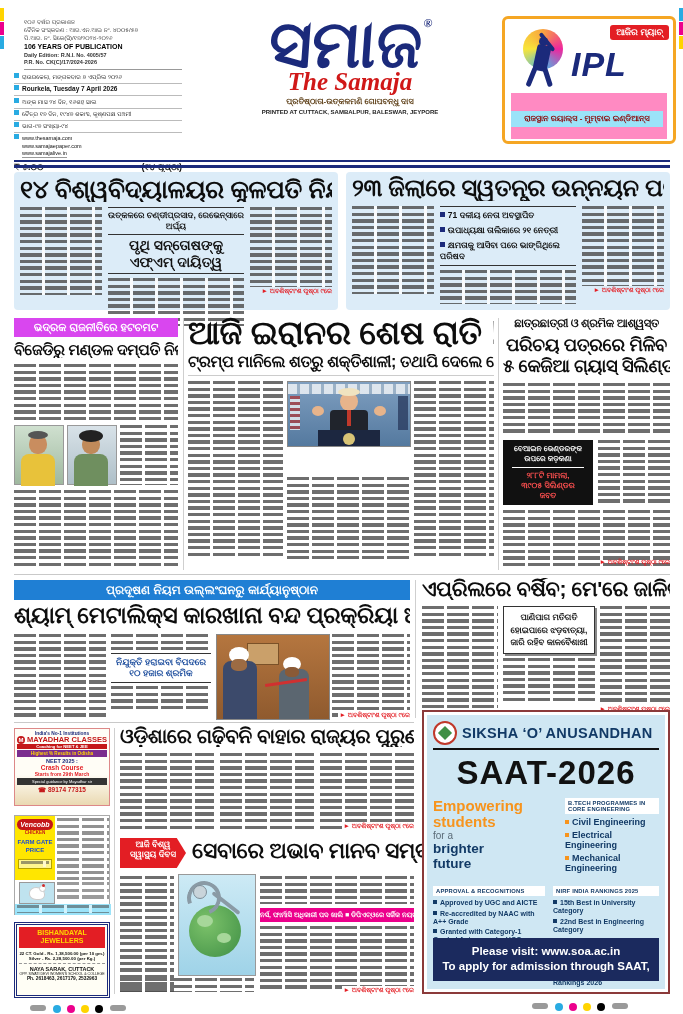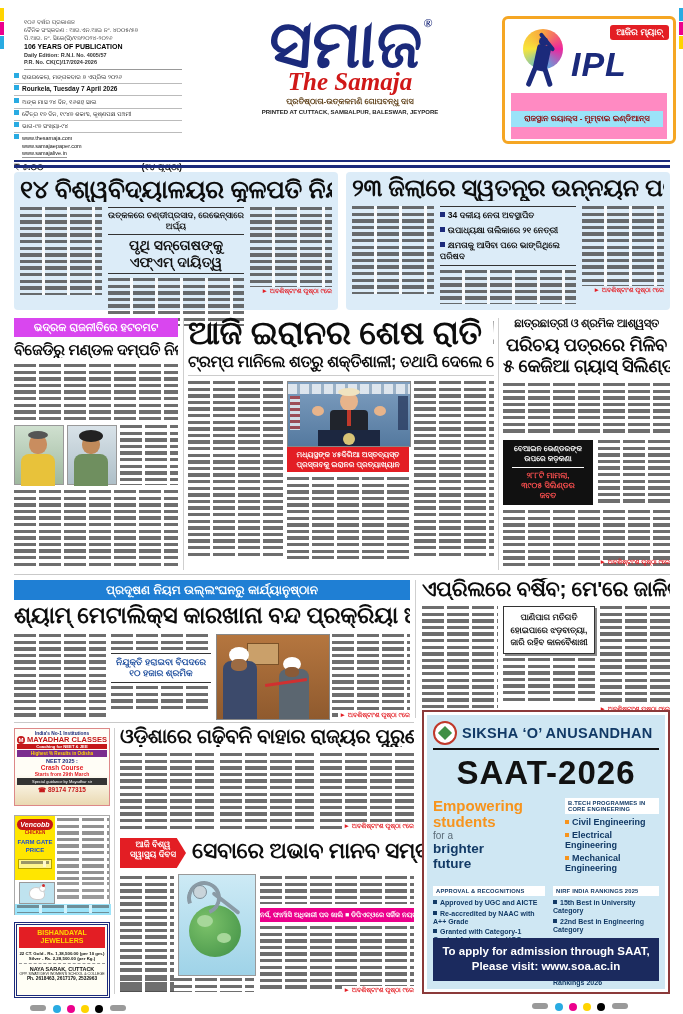--- a/index.html
+++ b/index.html
@@ -109,21 +109,21 @@
         <div class="continued abs" style="right:0;bottom:0;">► ଅବଶିଷ୍ଟାଂଶ ପୃଷ୍ଠା ୯ରେ</div>
       </div>
     </div>
   </div>
 
   <div class="abs box-blue" style="left:346px;top:172px;width:324px;height:138px;padding:4px 6px;box-sizing:border-box;">
     <div class="hl nowrap" style="font-size:24px;">୨୩ ଜିଲାରେ ସ୍ୱତନ୍ତ୍ର ଉନ୍ନୟନ ପରିଷଦ ଗଠନ</div>
     <div style="display:flex;gap:6px;margin-top:5px;height:88px;">
       <div class="ft" style="width:84px;"></div>
       <div style="width:140px;">
-        <div style="font-weight:bold;font-size:8.5px;border-top:1.5px solid #333;padding:3px 0 2px;"><span class="sq"></span><span>34 ଦଳୀୟ ନେତା ଅବସ୍ଥାପିତ</span></div>
+        <div style="font-weight:bold;font-size:8.5px;border-top:1.5px solid #333;padding:3px 0 2px;"><span class="sq"></span><span>71 ଦଳୀୟ ନେତା ଅବସ୍ଥାପିତ</span></div>
         <div style="font-weight:bold;font-size:8.5px;padding:2px 0;"><span class="sq"></span><span>ଉପାଧ୍ୟକ୍ଷା ତାଲିକାରେ ୨୧ ନେତ୍ରୀ</span></div>
         <div style="font-weight:bold;font-size:8.5px;border-bottom:1.5px solid #333;padding:2px 0 3px;"><span class="sq"></span><span>କ୍ଷମତାକୁ ଆସିବା ପରେ ଭାଙ୍ଗିଥିଲେ ପରିଷଦ</span></div>
         <div class="ft" style="height:34px;margin-top:4px;"></div>
       </div>
       <div style="width:84px;position:relative;">
         <div class="ft" style="height:80px;"></div>
         <div class="continued abs" style="right:0;bottom:0;">► ଅବଶିଷ୍ଟାଂଶ ପୃଷ୍ଠା ୯ରେ</div>
       </div>
     </div>
   </div>
@@ -163,24 +163,20 @@
         <div class="abs" style="right:2px;top:14px;width:10px;height:34px;background:#2a3c60;opacity:.8;"></div>
         <div class="abs" style="left:52px;top:10px;width:18px;height:19px;border-radius:50%;background:#e7b48b;"></div>
         <div class="abs" style="left:50px;top:6px;width:22px;height:8px;border-radius:50%;background:#f0e3c0;"></div>
         <div class="abs" style="left:42px;top:28px;width:38px;height:22px;background:#20242c;border-radius:4px 4px 0 0;"></div>
         <div class="abs" style="left:59px;top:28px;width:4px;height:16px;background:#c0392b;"></div>
         <div class="abs" style="left:30px;top:48px;width:62px;height:16px;background:#1c2740;"></div>
         <div class="abs" style="left:55px;top:51px;width:12px;height:12px;border-radius:50%;background:#d8c476;"></div>
         <div class="abs" style="left:24px;top:24px;width:12px;height:10px;border-radius:50%;background:#e7b48b;"></div>
         <div class="abs" style="left:86px;top:24px;width:12px;height:10px;border-radius:50%;background:#e7b48b;"></div>
       </div>
-      <div class="abs center" style="left:99px;top:66px;width:122px;background:#e31e24;color:#fff;font-weight:bold;font-size:7.5px;line-height:1.3;padding:3px 0;">
-        <div>ମଧ୍ୟସ୍ଥଙ୍କ ୪୫ଦିଗିଆ ଅସ୍ତବ୍ୟସ୍ତ</div>
-        <div>ପ୍ରସ୍ତାବକୁ ଇରାନର ପ୍ରତ୍ୟାଖ୍ୟାନ</div>
-      </div>
       <div class="ft abs" style="left:99px;top:96px;width:122px;height:82px;"></div>
       <div class="ft abs" style="left:226px;top:0;width:80px;height:178px;"></div>
     </div>
   </div>
 
   <div class="abs" style="left:503px;top:318px;width:167px;">
     <div class="hl center nowrap" style="font-size:11.5px;">ଛାତ୍ରଛାତ୍ରୀ ଓ ଶ୍ରମିକ ଆଶ୍ୱସ୍ତ</div>
     <div class="hl center nowrap" style="font-size:18px;margin-top:6px;">ପରିଚୟ ପତ୍ରରେ ମିଳିବ</div>
     <div class="hl center nowrap" style="font-size:18px;margin-top:2px;">୫ କେଜିଆ ଗ୍ୟାସ୍ ସିଲିଣ୍ଡର</div>
     <div class="ft" style="height:52px;margin-top:8px;"></div>
@@ -378,22 +374,22 @@
         <div style="flex:1;">
           <div class="saat-strip">NIRF INDIA RANKINGS 2025</div>
           <div class="saat-li"><span class="sq"></span><span>15th Best in University Category</span></div>
           <div class="saat-li"><span class="sq"></span><span>22nd Best in Engineering Category</span></div>
           <div class="saat-strip" style="margin-top:5px;">INTERNATIONAL RANKINGS 2026</div>
           <div class="saat-li"><span class="sq"></span><span>Ranked in QS World Rankings 2026</span></div>
           <div class="saat-li"><span class="sq"></span><span>Ranked in Times World Rankings 2026</span></div>
         </div>
       </div>
       <div class="abs center" style="left:6px;right:6px;bottom:8px;background:#1b2a5e;color:#fff;font-weight:bold;font-size:11.5px;padding:6px 0;line-height:1.35;">
+        <div>Please visit: www.soa.ac.in</div>
         <div>To apply for admission through SAAT,</div>
-        <div>Please visit: www.soa.ac.in</div>
       </div>
     </div>
   </div>
 
   <div class="abs" style="left:26px;top:999px;">
     <span class="pill"></span><span class="dot" style="background:#29abe2"></span><span class="dot" style="background:#ec008c"></span><span class="dot" style="background:#ffd400"></span><span class="dot" style="background:#000"></span><span class="pill"></span>
   </div>
   <div class="abs" style="left:528px;top:997px;">
     <span class="pill"></span><span class="dot" style="background:#29abe2"></span><span class="dot" style="background:#ec008c"></span><span class="dot" style="background:#ffd400"></span><span class="dot" style="background:#000"></span><span class="pill"></span>
   </div>

